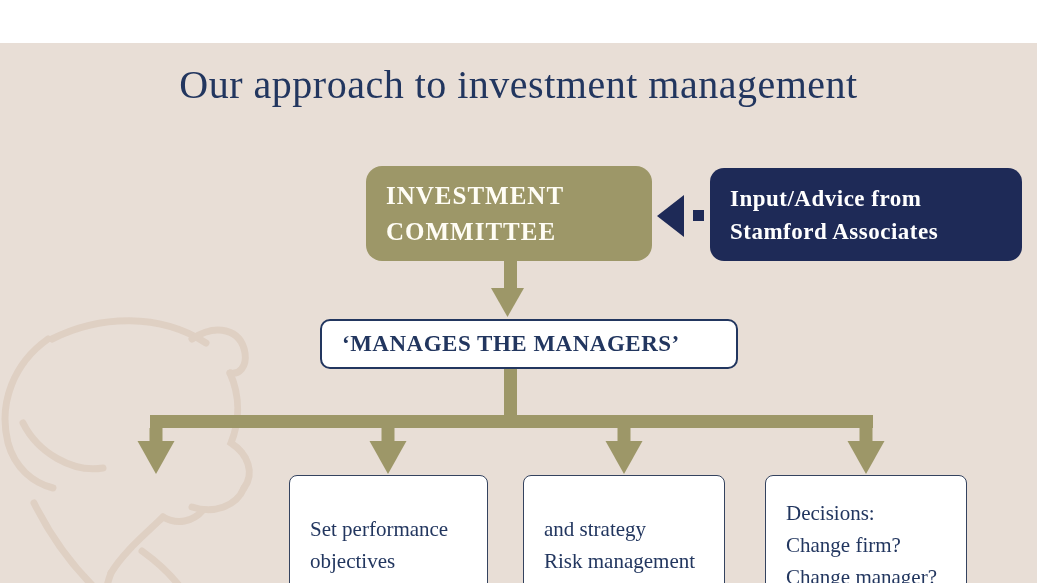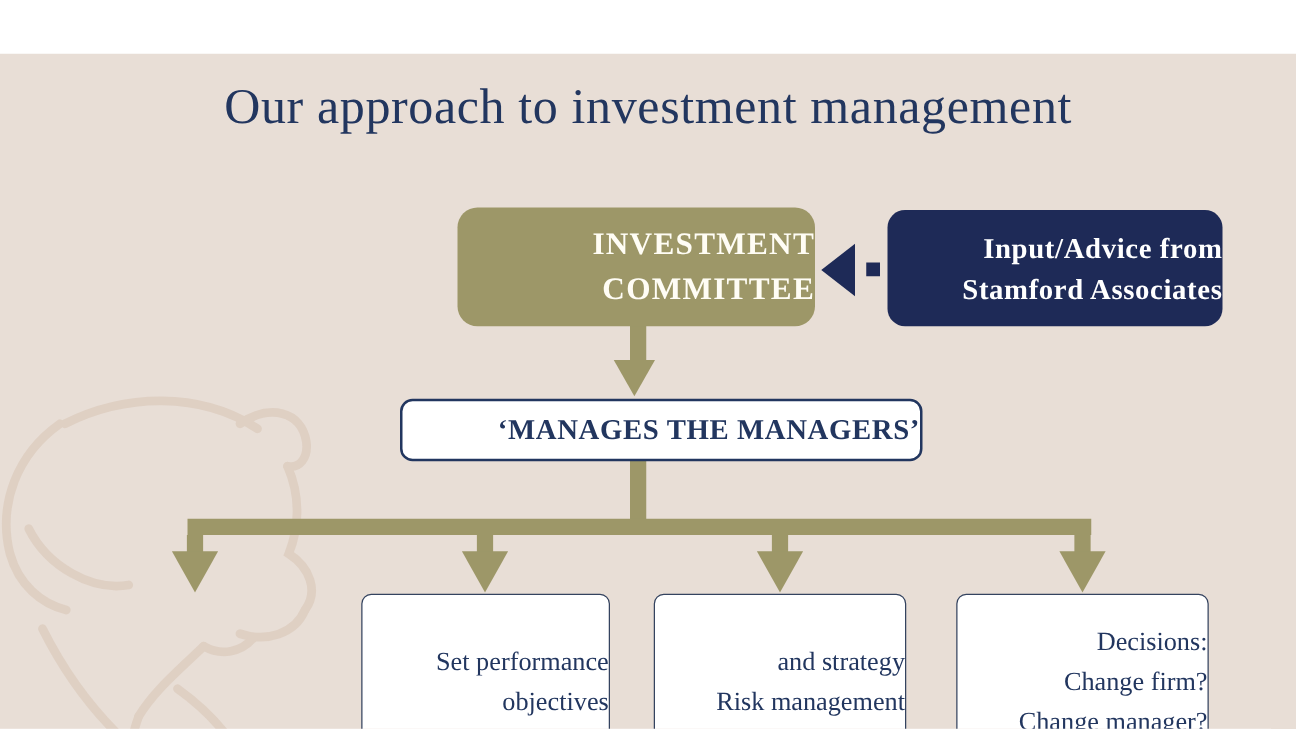--- a/index.html
+++ b/index.html
@@ -45,33 +45,34 @@
   }
   .lion path{
     fill:none;
     stroke:var(--watermark);
     stroke-width:7;
     stroke-linecap:round;
   }
   .node{
     position:absolute;
     display:flex;flex-direction:column;
-    align-items:flex-end;justify-content:center;
+    align-items:flex-start;justify-content:center;
     text-align:center;
+    padding-left:20px;
   }
   .committee{
     left:366px;top:123px;width:286px;height:95px;
     background:var(--olive);
     border-radius:16px;
     color:#fffdf5;
     font-weight:bold;font-size:25px;
     line-height:36px;letter-spacing:1px;
   }
   .advice{
-    left:710px;top:125px;width:268px;height:93px;
+    left:710px;top:125px;width:312px;height:93px;
     background:var(--navy);
     border-radius:14px;
     color:#ffffff;
     font-weight:bold;font-size:23px;
     line-height:33px;letter-spacing:0.5px;
   }
   .manages{
     left:320px;top:276px;width:418px;height:50px;
     background:#ffffff;
     border:2px solid var(--ink);

